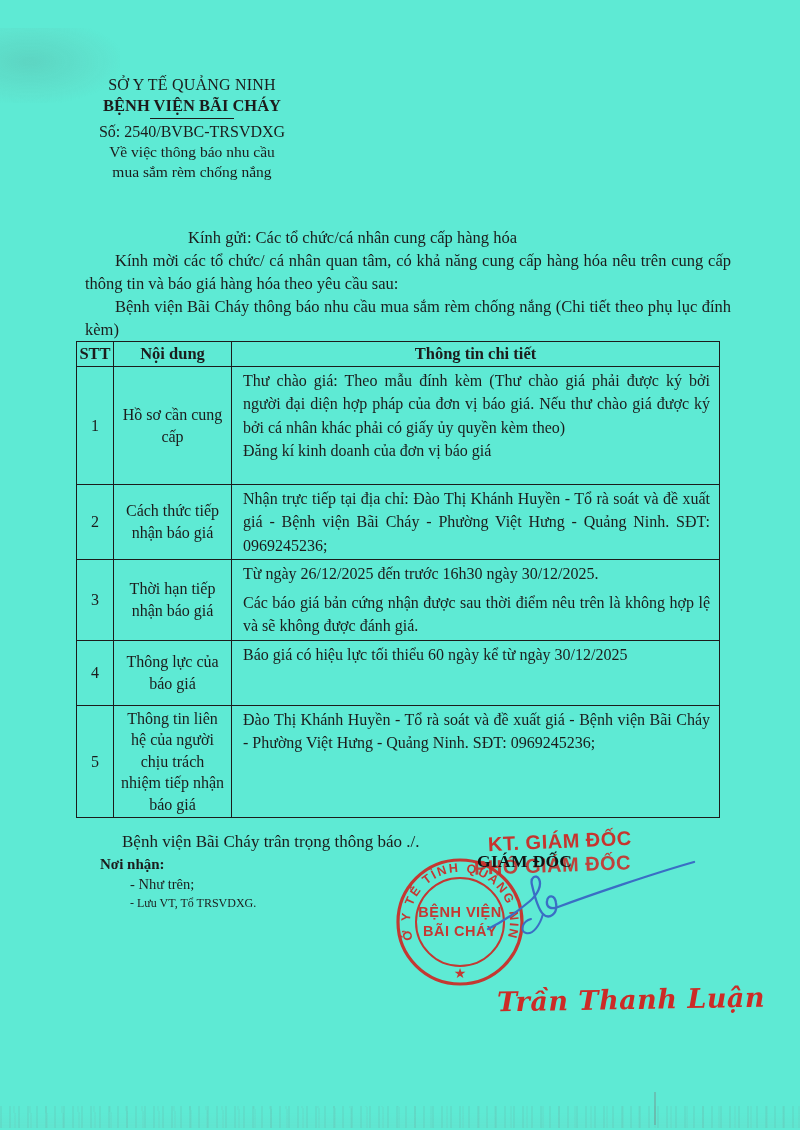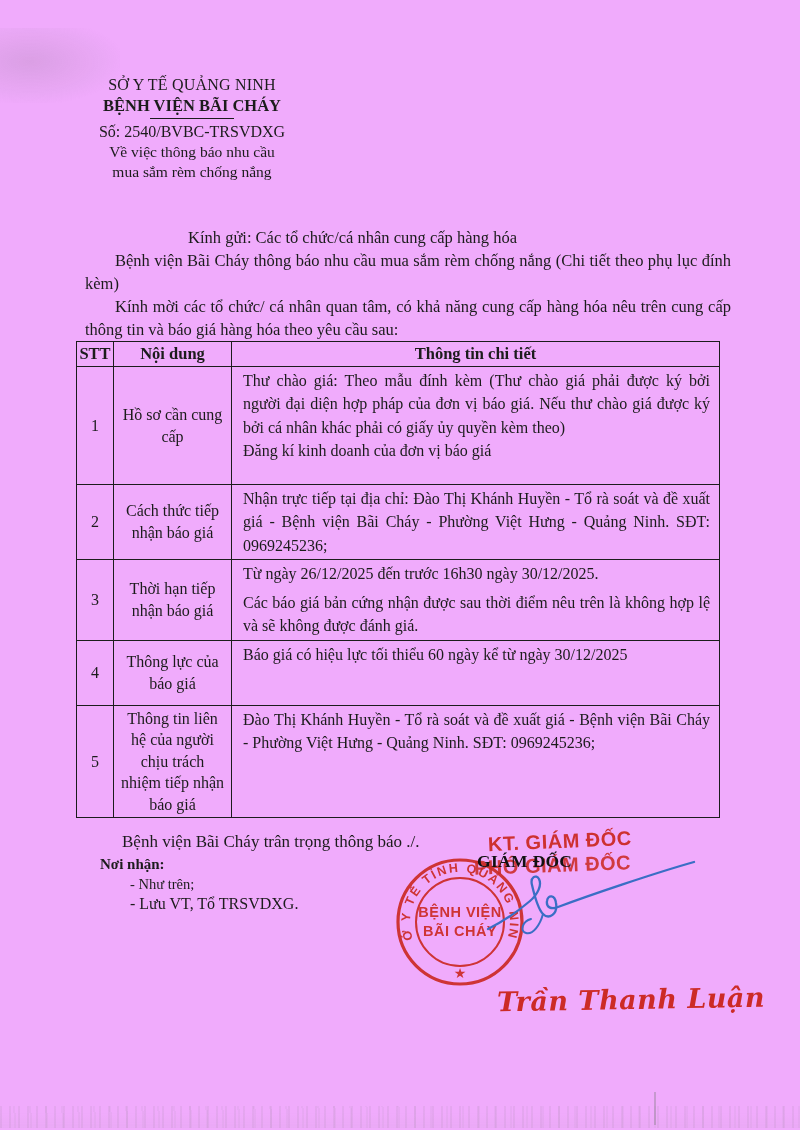--- a/index.html
+++ b/index.html
@@ -1,18 +1,18 @@
 <!DOCTYPE html>
 <html lang="vi"><head>
 <meta charset="utf-8">
 <style>
   html,body {margin:0; padding:0; background:#ffffff;}
   .page {
     position:relative; width:800px; height:1130px; overflow:hidden;
-    background:#f0abfc; color:#1c1c1c;
+    background:#5eead4; color:#1c1c1c;
     font-family:"Liberation Serif", serif;
   }
 
   
   .header-left {position:absolute; left:70px; top:74px; width:244px; text-align:center;}
   .hl-org   {font-size:16px;   line-height:21px; letter-spacing:.2px;}
   .hl-name  {font-size:16.5px; line-height:21px; font-weight:bold;}
   .hl-rule  {width:84px; border-top:1.6px solid #1c1c1c; margin:2px auto 2px;}
   .hl-num   {font-size:16px;   line-height:21px;}
   .hl-sub   {font-size:15.5px; line-height:19.5px;}
@@ -37,21 +37,21 @@
   .cell-stt    {text-align:center; vertical-align:middle; font-size:16px;}
   .cell-label  {text-align:center; vertical-align:middle; line-height:21.5px; padding:2px 5px;font-family:Liberation Serif, serif;}
   .cell-detail {vertical-align:top; text-align:justify; line-height:23.3px; padding:2px 9px 2px 11px;}
   .detail-para.gap {margin-top:6px;}
 
   
   .closing {position:absolute; left:85px; top:832px; width:646px; font-size:17px; text-indent:37px;}
   .recipients {position:absolute; left:100px; top:854px;}
   .recip-title {font-size:15px; font-weight:bold; line-height:21px;}
   .recip-item  {font-size:14.5px; line-height:19px;margin-left:30px;}
-  .recip-item:last-child {font-size:16px;}
+  .recip-item:last-child {font-size:12px;}
 
   
   .sig-title-black {position:absolute; left:477px; top:851px; z-index:5;
                     font-size:17.5px; font-weight:bold; letter-spacing:.3px; color:#121212;}
   .stamp-text {position:absolute; font-family:"Liberation Sans", sans-serif;
                font-weight:bold; color:#cc2b26; white-space:nowrap;}
   .sig-kt  {left:488px; top:830px; font-size:20px; letter-spacing:.5px;
             transform:rotate(-2.5deg); z-index:3; opacity:.95;}
   .sig-pho {left:474px; top:854px; font-size:20px; letter-spacing:.5px;
             transform:rotate(-2deg); z-index:2; opacity:.88;}
@@ -89,22 +89,22 @@
     <div class="hl-name">BỆNH VIỆN BÃI CHÁY</div>
     <div class="hl-rule"></div>
     <div class="hl-num">Số: 2540/BVBC-TRSVDXG</div>
     <div class="hl-sub">Về việc thông báo nhu cầu</div>
     <div class="hl-sub">mua sắm rèm chống nắng</div>
   </div>
 
 
   <div class="doc-body">
     <div class="salutation">Kính gửi: Các tổ chức/cá nhân cung cấp hàng hóa</div>
+    <div class="para">Kính mời các tổ chức/ cá nhân quan tâm, có khả năng cung cấp hàng hóa nêu trên cung cấp thông tin và báo giá hàng hóa theo yêu cầu sau:</div>
     <div class="para">Bệnh viện Bãi Cháy thông báo nhu cầu mua sắm rèm chống nắng (Chi tiết theo phụ lục đính kèm)</div>
-    <div class="para">Kính mời các tổ chức/ cá nhân quan tâm, có khả năng cung cấp hàng hóa nêu trên cung cấp thông tin và báo giá hàng hóa theo yêu cầu sau:</div>
   </div>
 
   <table class="quote-table">
     <colgroup>
         <col style="width:37px">
         <col style="width:118px">
         <col style="width:488px">
       </colgroup>
     <tbody>
         <tr style="height:25px">

